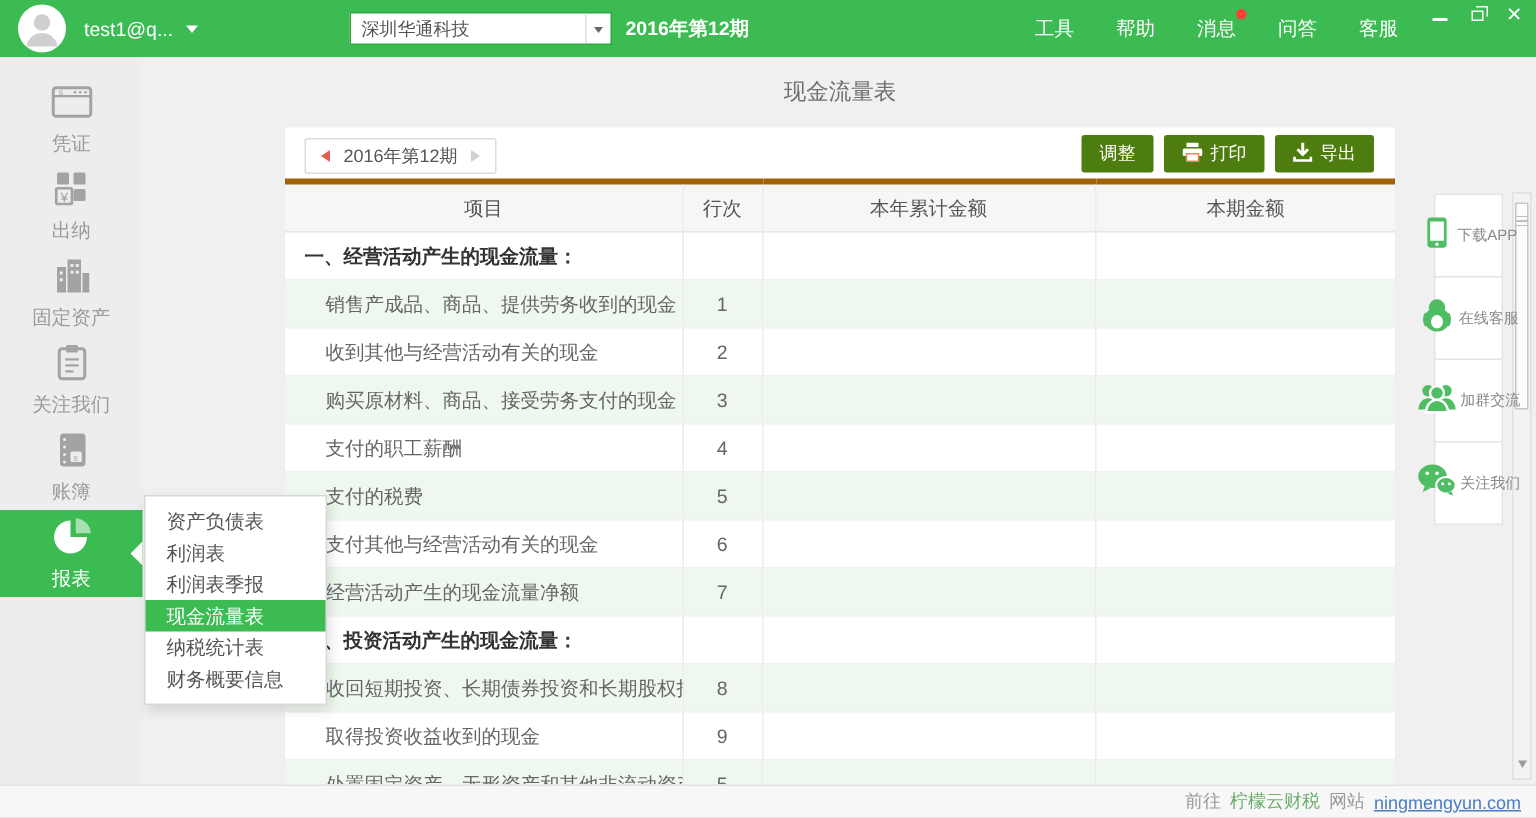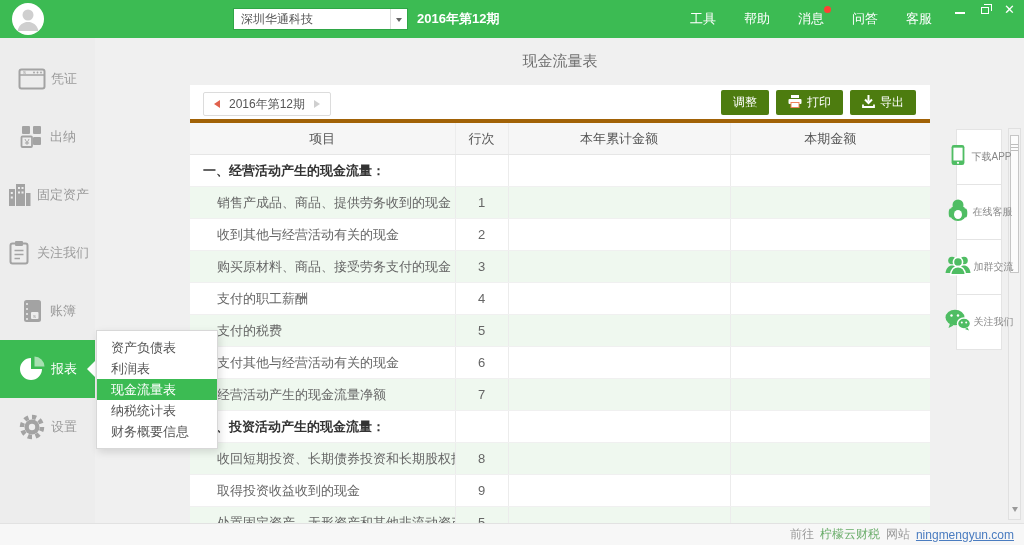--- a/index.html
+++ b/index.html
@@ -23,21 +23,21 @@
   .win-controls{position:absolute;right:8px;top:4px;display:flex;gap:12px;align-items:center;}
   .wc{width:13px;height:12px;display:flex;align-items:center;justify-content:center;cursor:pointer;}
   .wc-min i{display:block;width:10px;height:2px;background:#fff;margin-top:6px;}
   .wc-max i{display:block;width:8px;height:7px;border:1.5px solid #fff;box-sizing:border-box;position:relative;}
   .wc-max i::before{content:"";position:absolute;left:2px;top:-4px;width:7px;height:6px;border:1.5px solid #fff;border-bottom:none;border-left:none;}
   .wc-close{color:#fff;font-size:13px;line-height:12px;}
 
   
   .sidebar{position:absolute;left:0;top:38px;width:95px;bottom:22px;background:#ededed;z-index:10;}
   .side-nav{padding-top:12px;}
-  .side-item{height:58px;display:flex;align-items:center;justify-content:center;gap:5px;
+  .side-item{height:58px;display:flex;flex-direction:column;align-items:center;justify-content:center;gap:5px;
        color:#9b9b9b;font-size:13px;cursor:pointer;position:relative;}
   .side-item .ic{height:28px;display:flex;align-items:center;justify-content:center;}
   .side-item.active{background:#3cbb53;color:#fff;}
   .side-item.active::after{content:"";position:absolute;right:0;top:50%;margin-top:-8px;width:0;height:0;
        border:8px solid transparent;border-right:8px solid #fff;}
 
   
   .submenu{position:absolute;left:96px;top:330px;width:120px;background:#fff;border:1px solid #d8d8d8;
        box-shadow:2px 3px 8px rgba(0,0,0,.13);padding:6px 0;z-index:30;}
   .submenu-item{height:21px;line-height:21px;padding-left:14px;font-size:13px;color:#555;cursor:pointer;white-space:nowrap;}
@@ -91,20 +91,24 @@
 
 <div id="app">
 
   <div class="topbar">
     <div class="avatar">
       <svg viewBox="0 0 32 32" width="32" height="32">
         <circle cx="16" cy="12" r="5.5" fill="#cfcfcf"></circle>
         <path d="M5.5 28c1.5-6.5 6-9 10.5-9s9 2.5 10.5 9z" fill="#cfcfcf"></path>
       </svg>
     </div>
+    <div class="user-area">
+      <span>test1@q...</span>
+      <i class="caret-down"></i>
+    </div>
     <div class="company-select">
       <span class="sel-text">深圳华通科技</span>
       <span class="sel-caret">
           <i></i>
         </span>
     </div>
     <div class="topbar-period">2016年第12期</div>
 
     <div class="topbar-menu">
       <span class="tb-item">工具</span>
@@ -206,37 +210,28 @@
       <div class="side-item active">
         <span class="ic">
           <svg width="28" height="28" viewBox="0 0 28 28">
               <path d="M13 3 a11 11 0 1 0 11 11 h-11 z" fill="#ffffff"></path>
               <path d="M16.5 1.5 a10.5 10.5 0 0 1 10 10 h-10 z" fill="rgba(255,255,255,0.55)"></path>
             </svg>
         </span>
         <span>报表</span>
       </div>
 
-      <div class="side-item">
-        <span class="ic">
-          <svg width="28" height="28" viewBox="0 0 28 28">
-              <circle cx="14" cy="14" r="10" fill="none" stroke="#a3a3a3" stroke-width="4.5" stroke-dasharray="4.2 3.6"></circle>
-              <circle cx="14" cy="14" r="7.5" fill="#a3a3a3"></circle>
-              <circle cx="14" cy="14" r="3.2" fill="#ededed"></circle>
-            </svg>
-        </span>
-        <span>设置</span>
-      </div>
 
     </div>
   </div>
 
   <div class="submenu">
     <div class="submenu-item">资产负债表</div>
     <div class="submenu-item">利润表</div>
+    <div class="submenu-item">利润表季报</div>
     <div class="submenu-item active">现金流量表</div>
     <div class="submenu-item">纳税统计表</div>
     <div class="submenu-item">财务概要信息</div>
   </div>
 
   <div class="main-title">现金流量表</div>
 
   <div class="panel">
 
     <div class="period-box">

